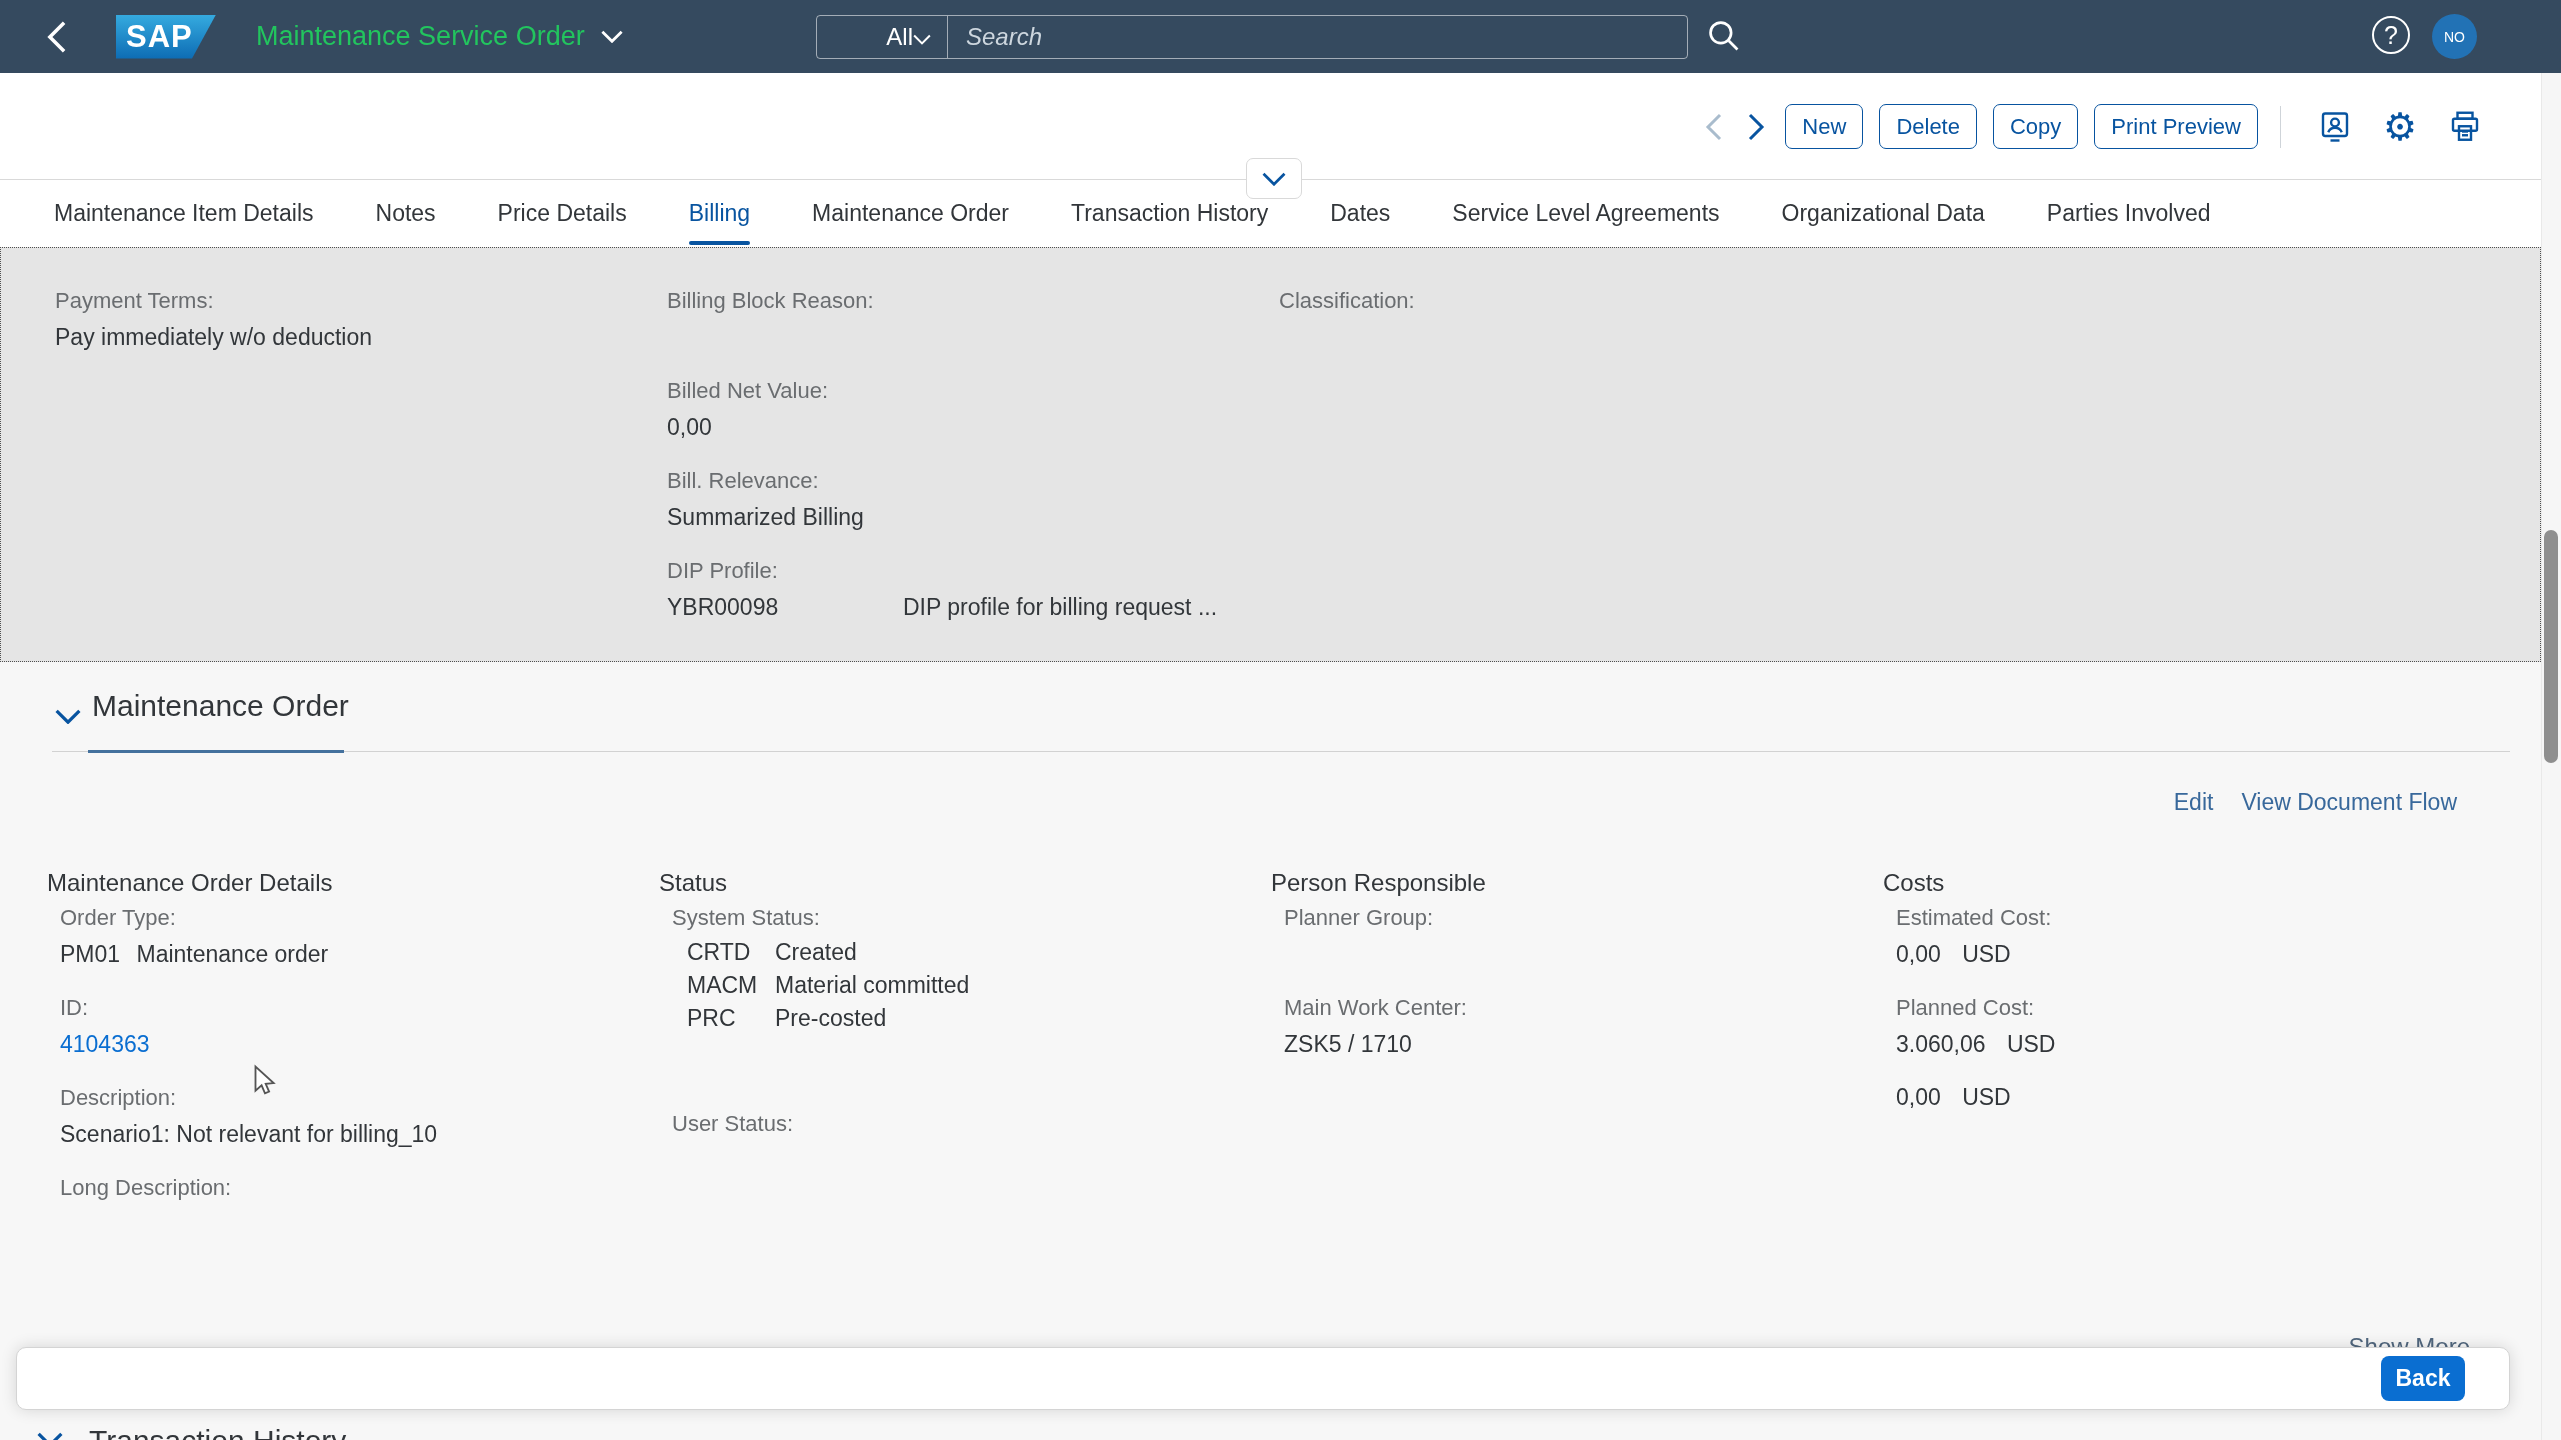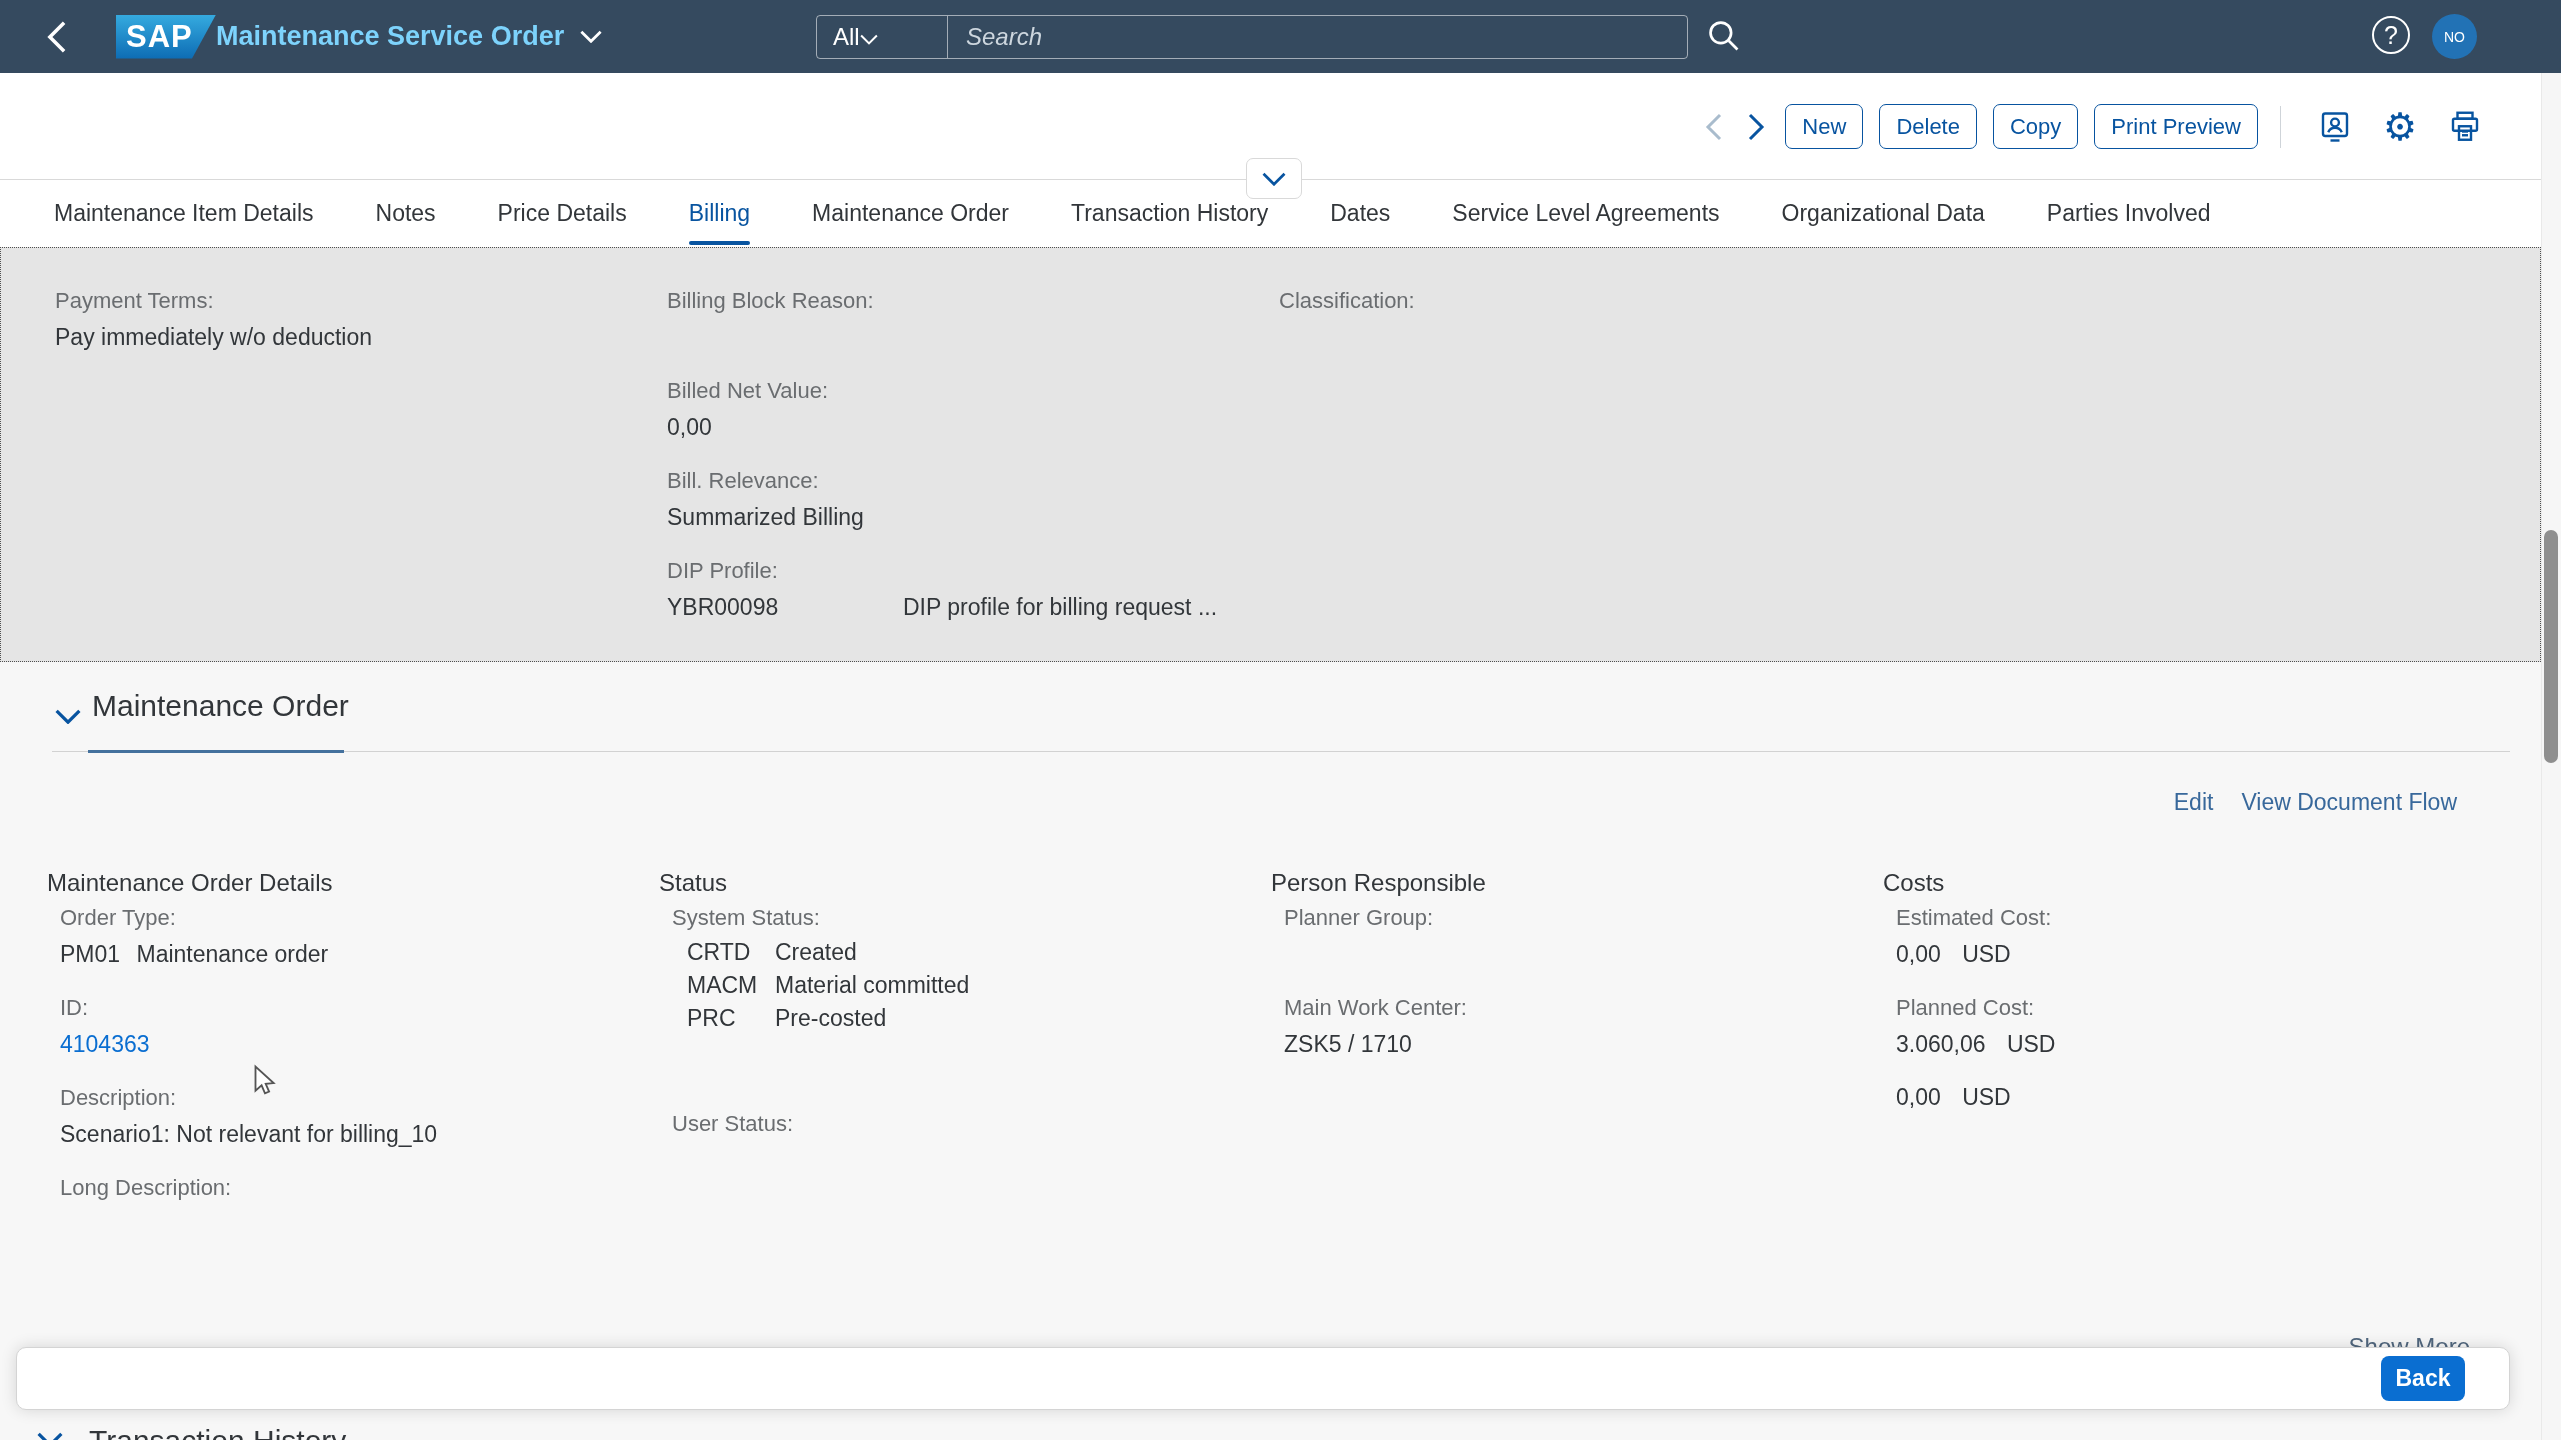--- a/index.html
+++ b/index.html
@@ -13,29 +13,29 @@
 
   
   .shell { height:73px; background:#354a5f; position:relative; display:flex; align-items:center; }
   .shell-back { margin-left:46px; color:#ffffff; display:flex; align-items:center; cursor:pointer; }
   .sap-logo {
     margin-left:48px; width:100px; height:44px; padding-left:10px;
     clip-path:polygon(0 0,100% 0,76% 100%,0 100%);
     background:linear-gradient(180deg,#35aadf,#0d6cb4);
     display:flex; align-items:center; color:#fff; font-weight:700; font-size:31px; letter-spacing:1px;
   }
-  .shell-title { color:#7dd3fc; font-size:27px; font-weight:700; }
+  .shell-title { color:#22c55e; font-size:27px; font-weight:400; margin-left:40px; }
   .shell-title-caret { color:#fff; margin-left:16px; display:flex; align-items:center; }
   .search-group {
     position:absolute; left:816px; top:15px; width:872px; height:44px;
     border:1px solid rgba(255,255,255,0.55); border-radius:4px; display:flex; align-items:stretch;
   }
   .scope-select {
     width:131px; border-right:1px solid rgba(255,255,255,0.55); color:#fff; font-size:24px;
-    display:flex; align-items:center; justify-content:flex-start; padding:0 16px; cursor:pointer;
+    display:flex; align-items:center; justify-content:flex-end; padding:0 16px; cursor:pointer;
   }
   .search-input {
     flex:1; background:transparent; border:none; outline:none; color:#fff;
     font-size:24px; padding:0 18px; font-style:italic; font-family:inherit;
   }
   .search-input::placeholder { color:#cdd6de; font-style:italic; }
   .shell-search-btn { position:absolute; left:1705px; top:17px; display:flex; cursor:pointer; }
   .help-btn {
     position:absolute; left:2372px; top:16px; width:38px; height:38px; border:2px solid #fff;
     border-radius:50%; color:#fff; font-size:25px; display:flex; align-items:center; justify-content:center; cursor:pointer;

